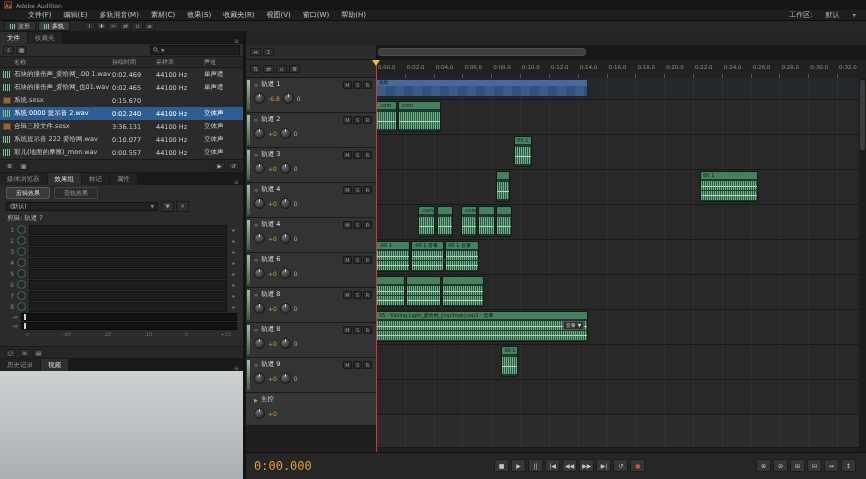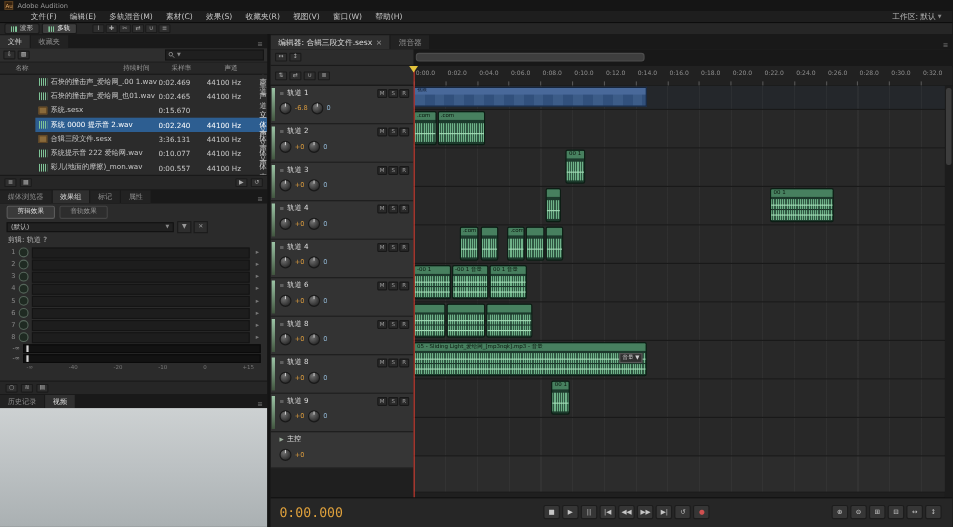--- a/index.html
+++ b/index.html
@@ -9,21 +9,21 @@
   
   #titlebar{position:absolute;left:0;top:0;width:866px;height:10px;background:#151515;
     display:flex;align-items:center;gap:4px;padding-left:4px;box-sizing:border-box;
     font-size:6px;color:#999;}
   .au-icon{width:8px;height:8px;background:#34210f;color:#e0a865;font-size:5px;line-height:8px;
     text-align:center;border:1px solid #5d4122;box-sizing:border-box;}
   #menubar{position:absolute;left:0;top:10px;width:866px;height:11px;background:#1e1e1e;
     border-bottom:1px solid #0d0d0d;display:flex;align-items:center;font-size:7px;color:#c6c6c6;
     padding-left:22px;box-sizing:border-box;}
   .menu-item{padding:0 6px;white-space:nowrap;}
-  #workspace{margin-left:auto;display:flex;align-items:center;gap:2px;padding-right:10px;color:#b5b5b5;}
+  #workspace{margin-left:auto;display:flex;align-items:center;gap:13px;padding-right:10px;color:#b5b5b5;}
   .caret{font-size:4.5px;color:#8a8a8a;}
   #apptoolbar{position:absolute;left:0;top:21px;width:866px;height:10px;background:#262626;
     display:flex;align-items:center;gap:2px;padding-left:4px;box-sizing:border-box;}
   .viewbtn{display:flex;align-items:center;gap:2px;height:8px;padding:0 5px;background:#303030;
     border:1px solid #1a1a1a;border-radius:2px;font-size:6px;color:#bbb;line-height:8px;}
   .viewbtn.active{background:#3e3e3e;color:#eee;}
   .vb-ic{width:6px;height:5px;background:repeating-linear-gradient(90deg,#7fc497 0 1px,transparent 1px 2px);}
   .tool-group{display:flex;gap:1px;margin-left:12px;}
   .ticn{min-width:11px;height:8px;background:#2e2e2e;border:1px solid #1b1b1b;font-size:5.5px;
     line-height:7px;text-align:center;color:#a8a8a8;border-radius:1px;padding:0 1px;box-sizing:border-box;}
@@ -38,21 +38,21 @@
   #left{position:absolute;left:0;top:31px;width:243px;height:448px;background:#2b2b2b;}
   #files{position:absolute;left:0;top:0;width:243px;height:141px;background:#2b2b2b;}
   #files-toolbar{height:12px;background:#2e2e2e;border-bottom:1px solid #1c1c1c;display:flex;
     align-items:center;gap:2px;padding:0 3px;}
   .searchbox{margin-left:auto;width:84px;height:8px;background:#1f1f1f;border:1px solid #141414;
     display:flex;align-items:center;gap:2px;padding:0 2px;color:#888;font-size:5px;}
   #files-cols{height:10px;background:#272727;border-bottom:1px solid #1a1a1a;display:flex;
     align-items:center;font-size:6px;color:#9a9a9a;}
   .c-name{width:112px;padding-left:14px;box-sizing:border-box;}
   .c-dur{width:44px;} .c-rate{width:48px;} .c-ch{flex:1;}
-  #file-rows{height:93px;overflow:hidden;margin-left:32px;}
+  #file-rows{height:93px;overflow:hidden;}
   .frow{height:13px;display:flex;align-items:center;font-size:6.5px;color:#c9c9c9;}
   .frow.sel{background:#2d5e91;color:#fff;}
   .ficn{width:14px;display:flex;justify-content:center;}
   .wavicn{width:8px;height:7px;background:repeating-linear-gradient(90deg,#7fc497 0 1px,transparent 1px 2px);}
   .sesicn{width:8px;height:7px;background:#8a6a3a;border:1px solid #5d4424;box-sizing:border-box;}
   .fname{width:98px;overflow:hidden;text-overflow:ellipsis;white-space:nowrap;}
   .fdur{width:44px;} .frate{width:48px;} .fch{flex:1;}
   #files-footer{position:absolute;left:0;bottom:0;width:243px;height:13px;background:#262626;
     border-top:1px solid #191919;display:flex;align-items:center;gap:3px;padding:0 4px;box-sizing:border-box;}
   .ff-right{margin-left:auto;display:flex;gap:3px;}
@@ -440,30 +440,20 @@
         <span class="ticn">○</span>
         <span class="ticn">≋</span>
         <span class="ticn">▤</span>
       </div>
   </div>
 </div>
 
 <div id="split"></div>
 
 <div id="editor">
-  <div id="etabs" class="ptabs">
-      <span class="ptab active">
-        <span>编辑器: 合辑三段文件.sesx</span>
-        <span style="color:#999;">×</span>
-      </span>
-      <span class="ptab">
-        <span>混音器</span>
-      </span>
-      <span class="pmenu">≡</span>
-    </div>
 
   <div id="rangerow">
     <div class="rl">
         <span class="ticn">↔</span>
         <span class="ticn">↕</span>
       </div>
     <div class="rr">
       <div class="thumb"></div>
     </div>
   </div>

